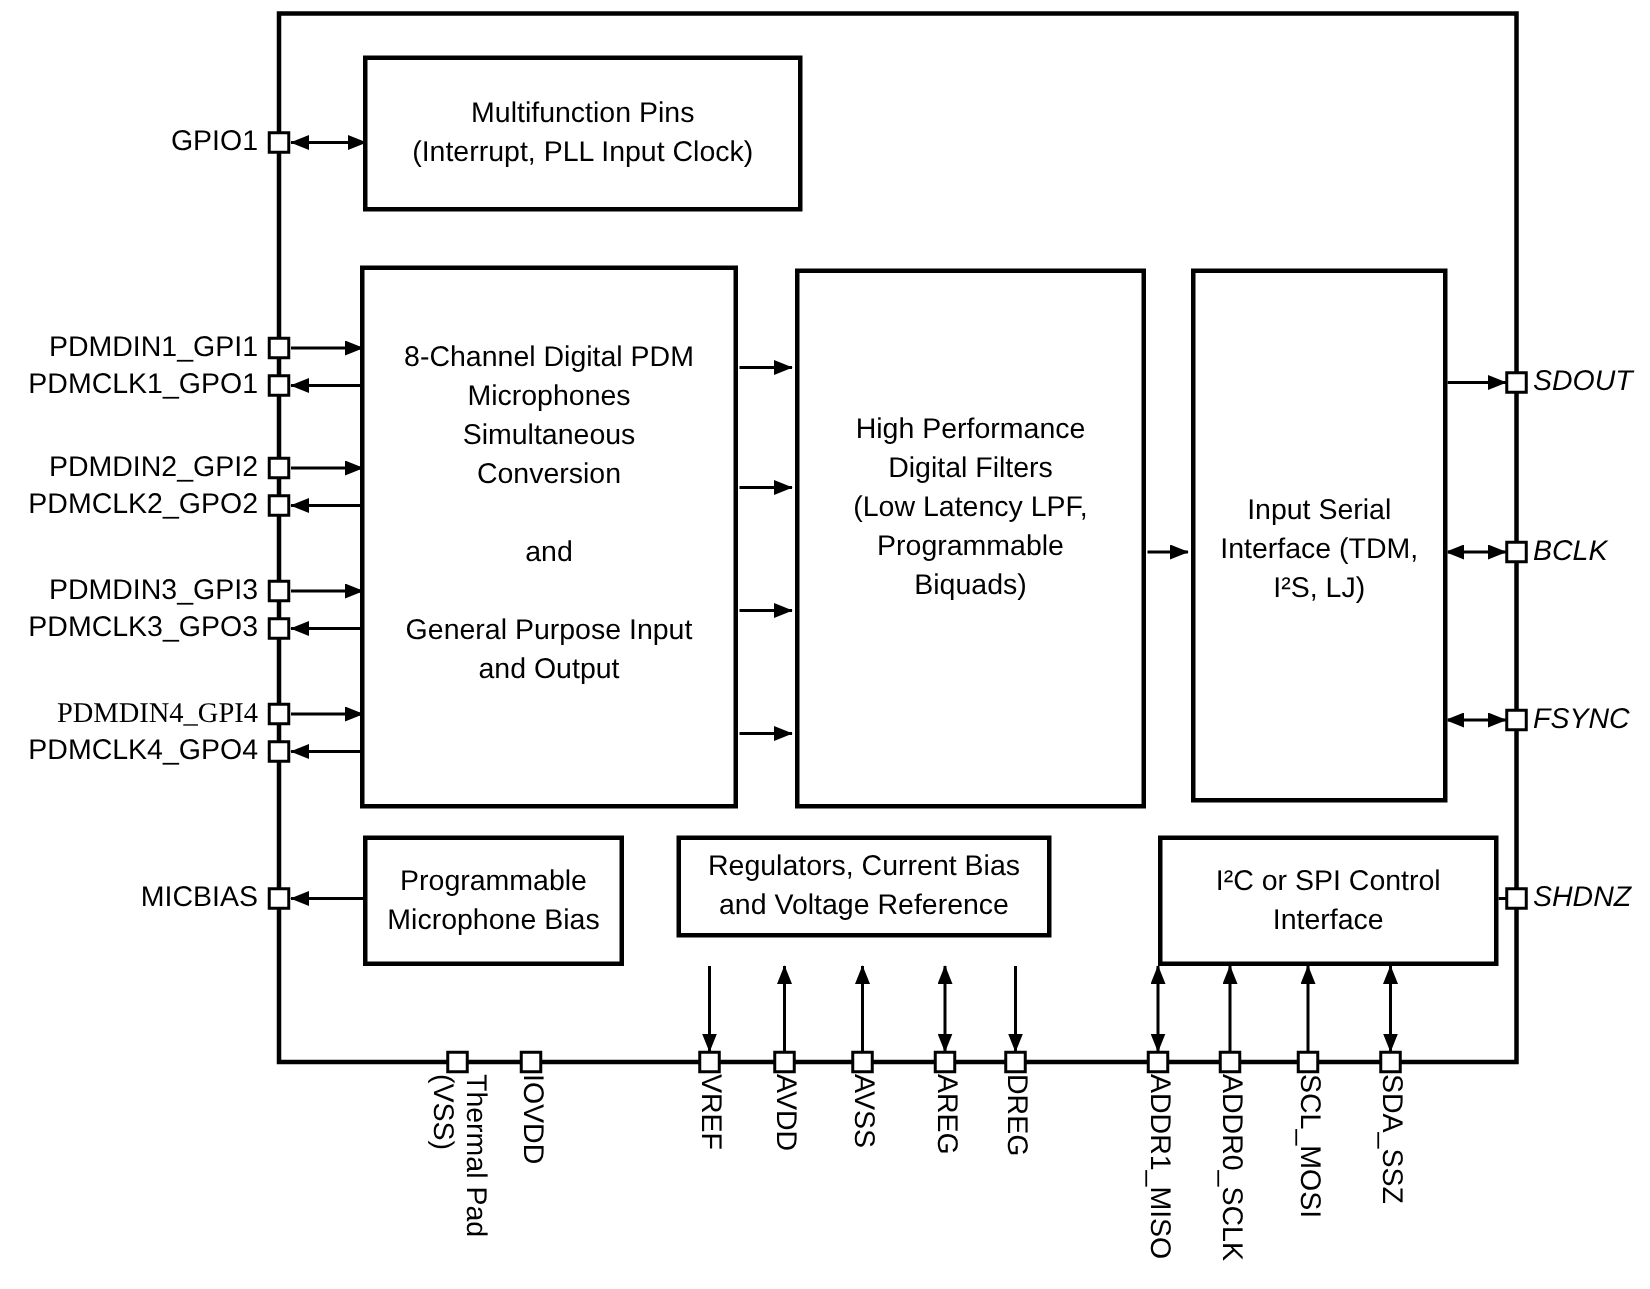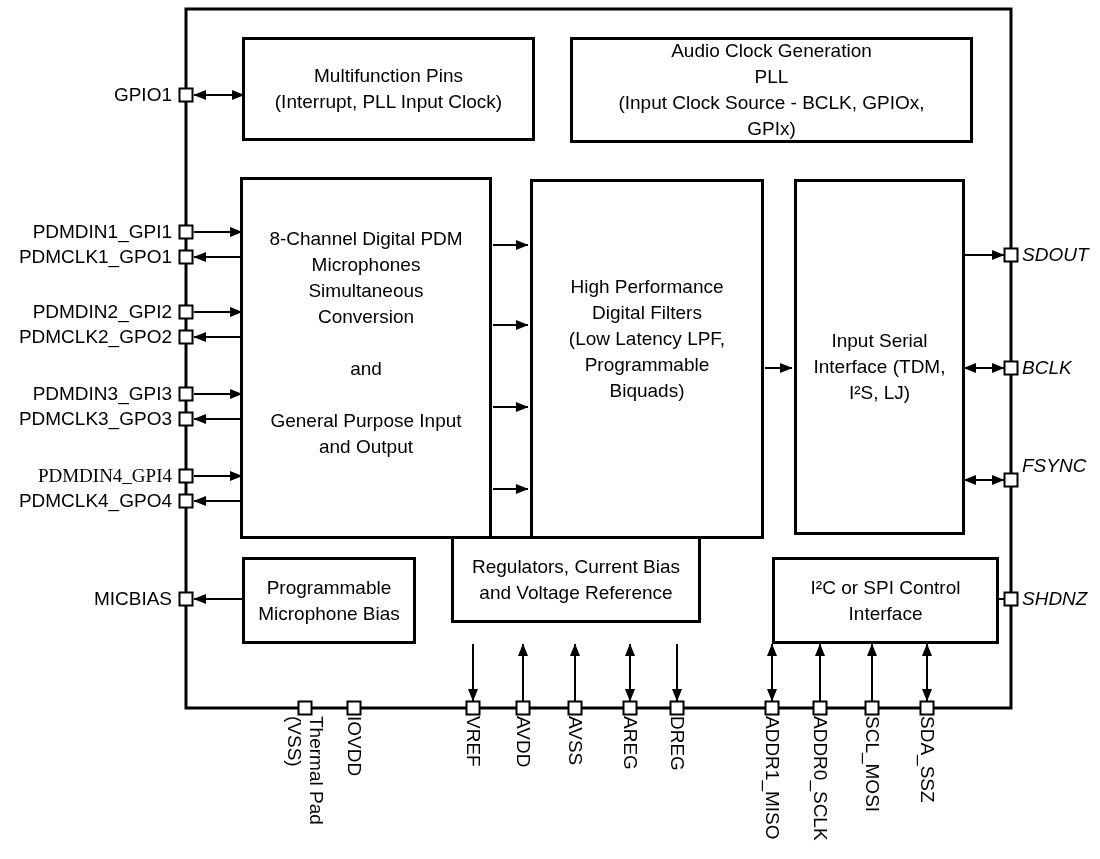--- a/index.html
+++ b/index.html
@@ -103,26 +103,20 @@
       <rect x="813.5" y="701.5" width="13" height="13"></rect>
       <rect x="865.5" y="701.5" width="13" height="13"></rect>
       <rect x="920.5" y="701.5" width="13" height="13"></rect>
     </g>
   </svg>
 
   <div class="block" style="left:242px; top:37px;  width:293px; height:104px;">
     <span>Multifunction Pins
 (Interrupt, PLL Input Clock)</span>
   </div>
-  <div class="block" style="left:570px; top:37px;  width:403px; height:106px;">
-    <span>Audio Clock Generation
-PLL
-(Input Clock Source - BCLK, GPIOx,
-GPIx)</span>
-  </div>
   <div class="block" style="left:240px; top:177px; width:252px; height:362px; padding-bottom:30px;">
     <span>8-Channel Digital PDM
 Microphones
 Simultaneous
 Conversion
 
 and
 
 General Purpose Input
 and Output</span>
@@ -136,21 +130,21 @@
   </div>
   <div class="block" style="left:794px; top:179px; width:171px; height:356px; padding-top:20px;">
     <span>Input Serial
 Interface (TDM,
 I²S, LJ)</span>
   </div>
   <div class="block" style="left:242px; top:557px; width:174px; height:87px;">
     <span>Programmable
 Microphone Bias</span>
   </div>
-  <div class="block" style="left:451px; top:536px; width:250px; height:87px;">
+  <div class="block" style="left:451px; top:557px; width:250px; height:68px;">
     <span>Regulators, Current Bias
 and Voltage Reference</span>
   </div>
   <div class="block" style="left:736px; top:557px; width:227px; height:87px;margin-left:36px;">
     <span>I²C or SPI Control
 Interface</span>
   </div>
 
   <div class="pin-label pl-left" style="top:85px;">GPIO1</div>
   <div class="pin-label pl-left" style="top:222px;">PDMDIN1_GPI1</div>
@@ -158,21 +152,21 @@
   <div class="pin-label pl-left" style="top:302px;">PDMDIN2_GPI2</div>
   <div class="pin-label pl-left" style="top:327px;">PDMCLK2_GPO2</div>
   <div class="pin-label pl-left" style="top:384px;">PDMDIN3_GPI3</div>
   <div class="pin-label pl-left" style="top:409px;">PDMCLK3_GPO3</div>
   <div class="pin-label pl-left" style="top:466px;font-family:Liberation Serif, serif;">PDMDIN4_GPI4</div>
   <div class="pin-label pl-left" style="top:491px;">PDMCLK4_GPO4</div>
   <div class="pin-label pl-left" style="top:589px;">MICBIAS</div>
 
   <div class="pin-label pl-right" style="top:245px;">SDOUT</div>
   <div class="pin-label pl-right" style="top:358px;">BCLK</div>
-  <div class="pin-label pl-right" style="top:456px;">FSYNC</div>
+  <div class="pin-label pl-right" style="top:470px;">FSYNC</div>
   <div class="pin-label pl-right" style="top:589px;">SHDNZ</div>
 
   <div class="pin-label pl-bottom" style="left:327px;">Thermal Pad
 (VSS)</div>
   <div class="pin-label pl-bottom" style="left:365px;">IOVDD</div>
   <div class="pin-label pl-bottom" style="left:484px;">VREF</div>
   <div class="pin-label pl-bottom" style="left:534px;">AVDD</div>
   <div class="pin-label pl-bottom" style="left:586px;">AVSS</div>
   <div class="pin-label pl-bottom" style="left:641px;">AREG</div>
   <div class="pin-label pl-bottom" style="left:688px;">DREG</div>

